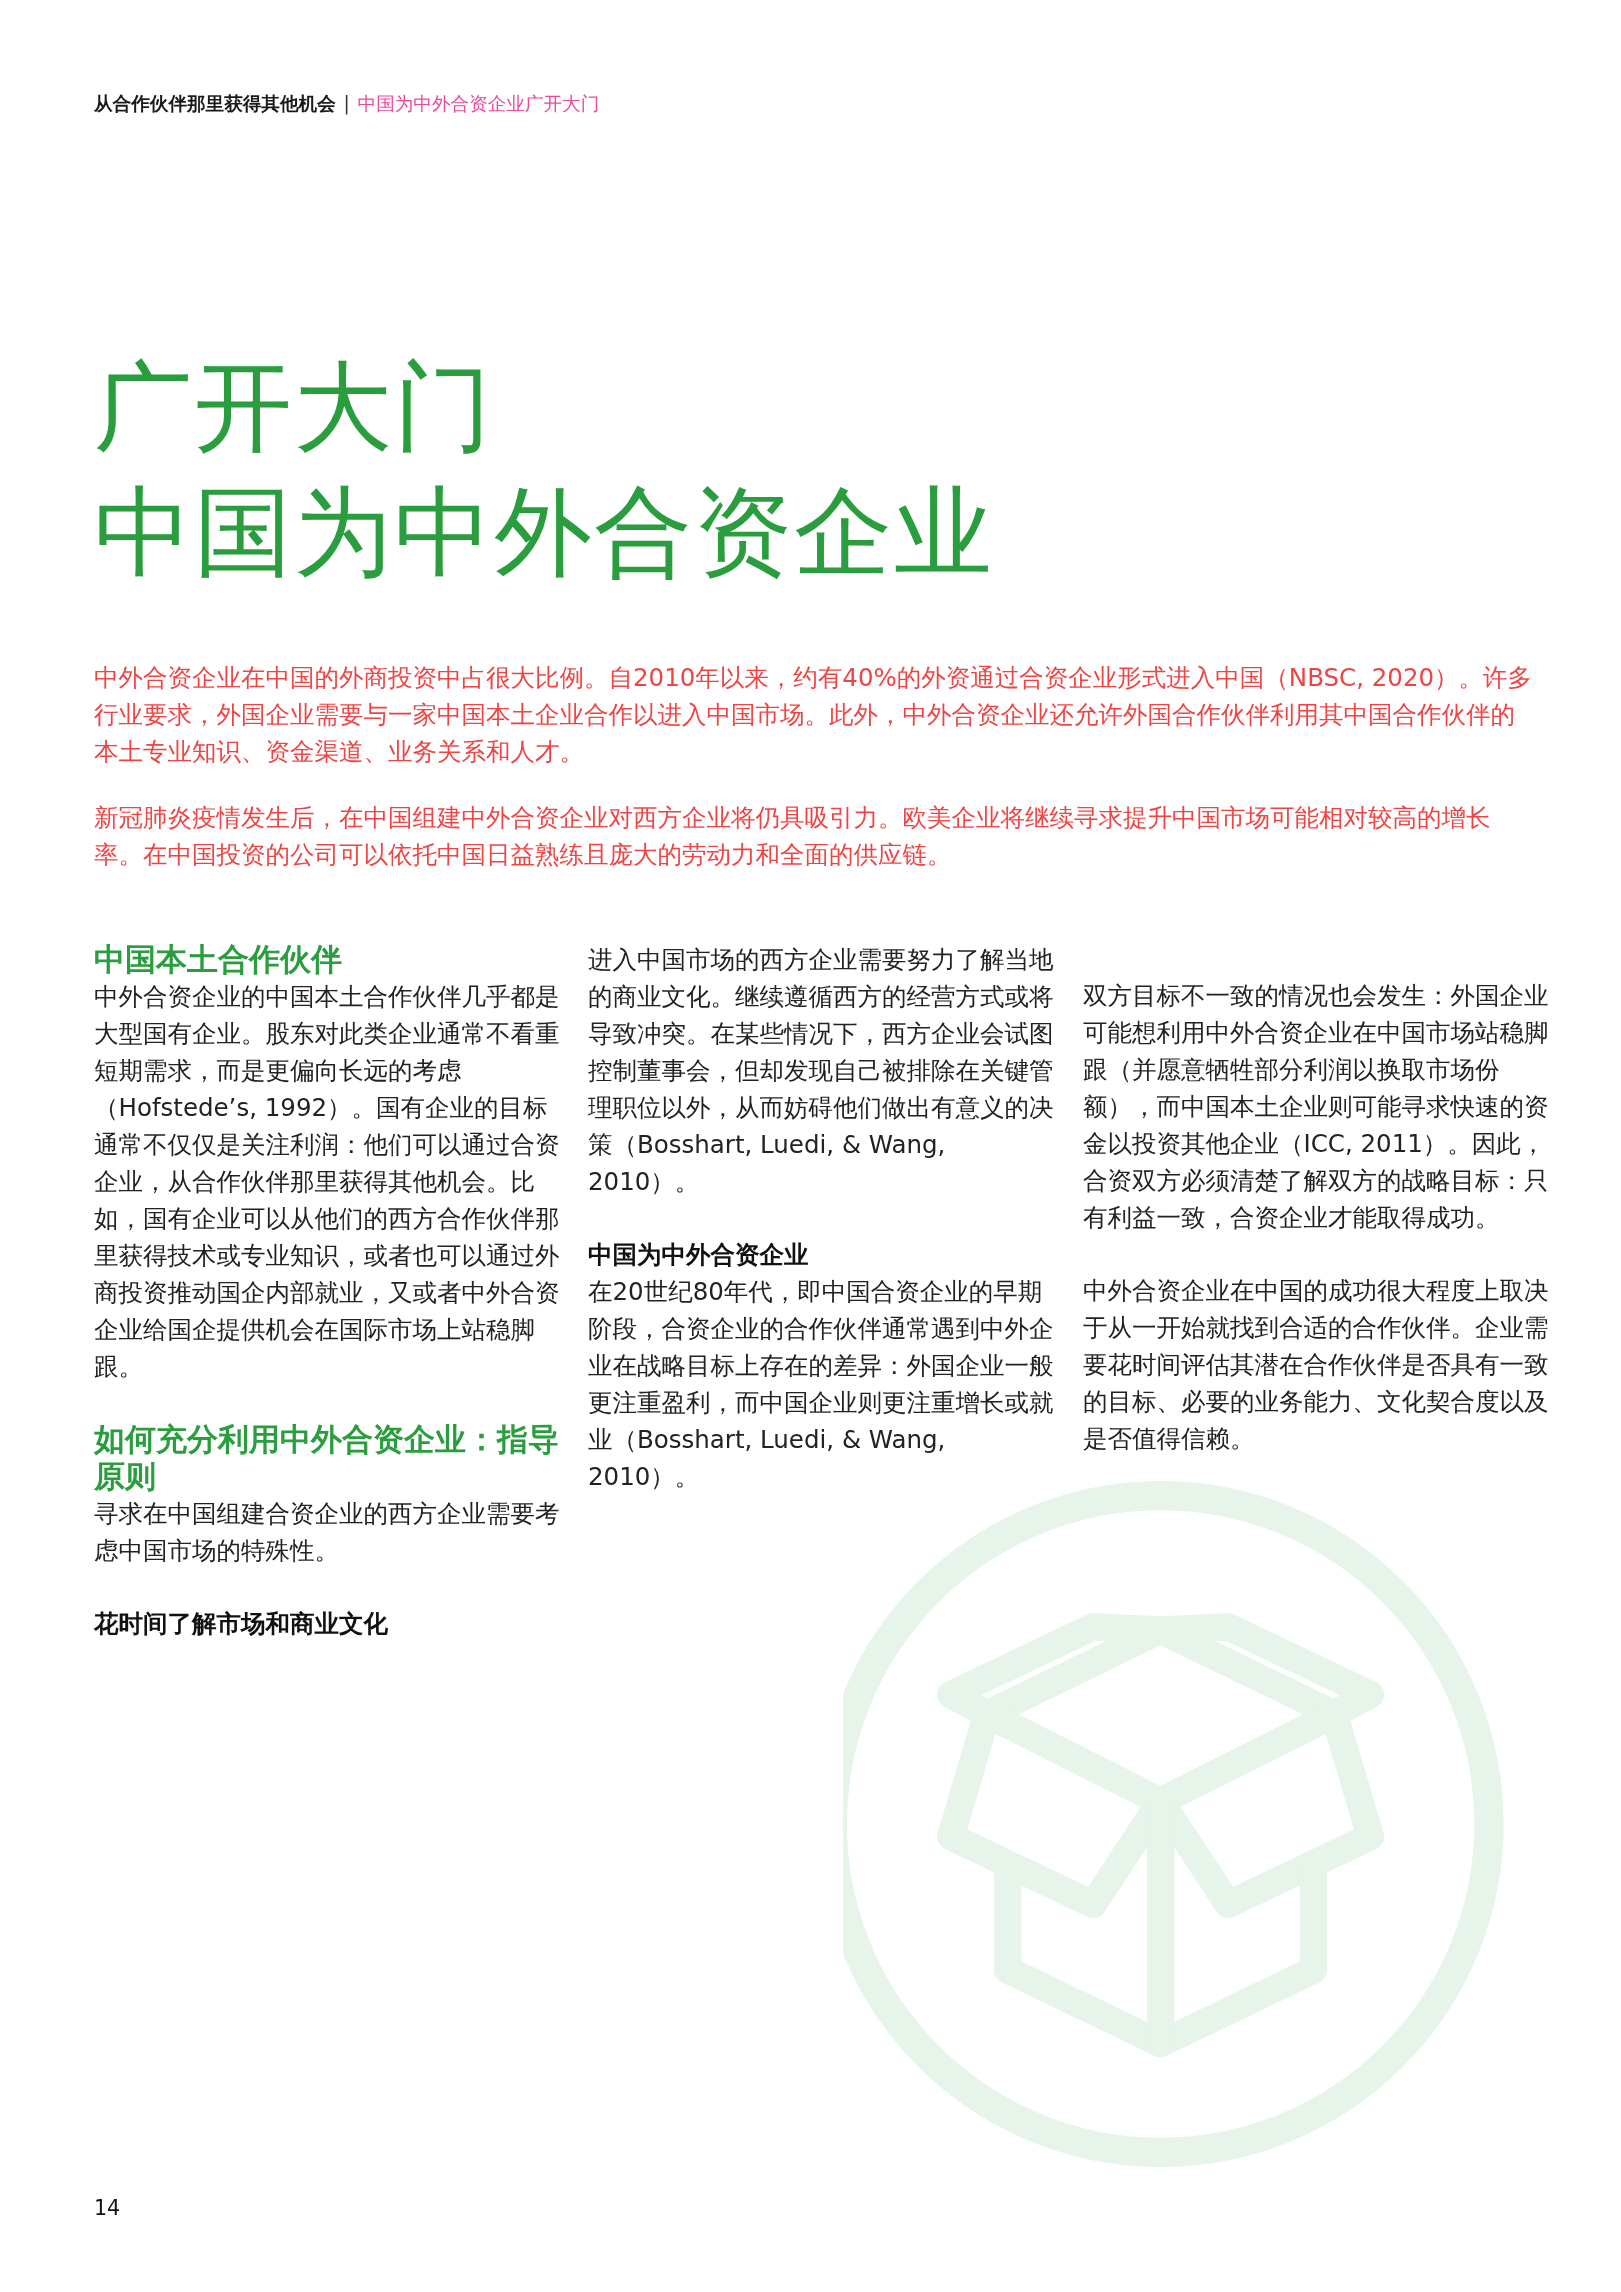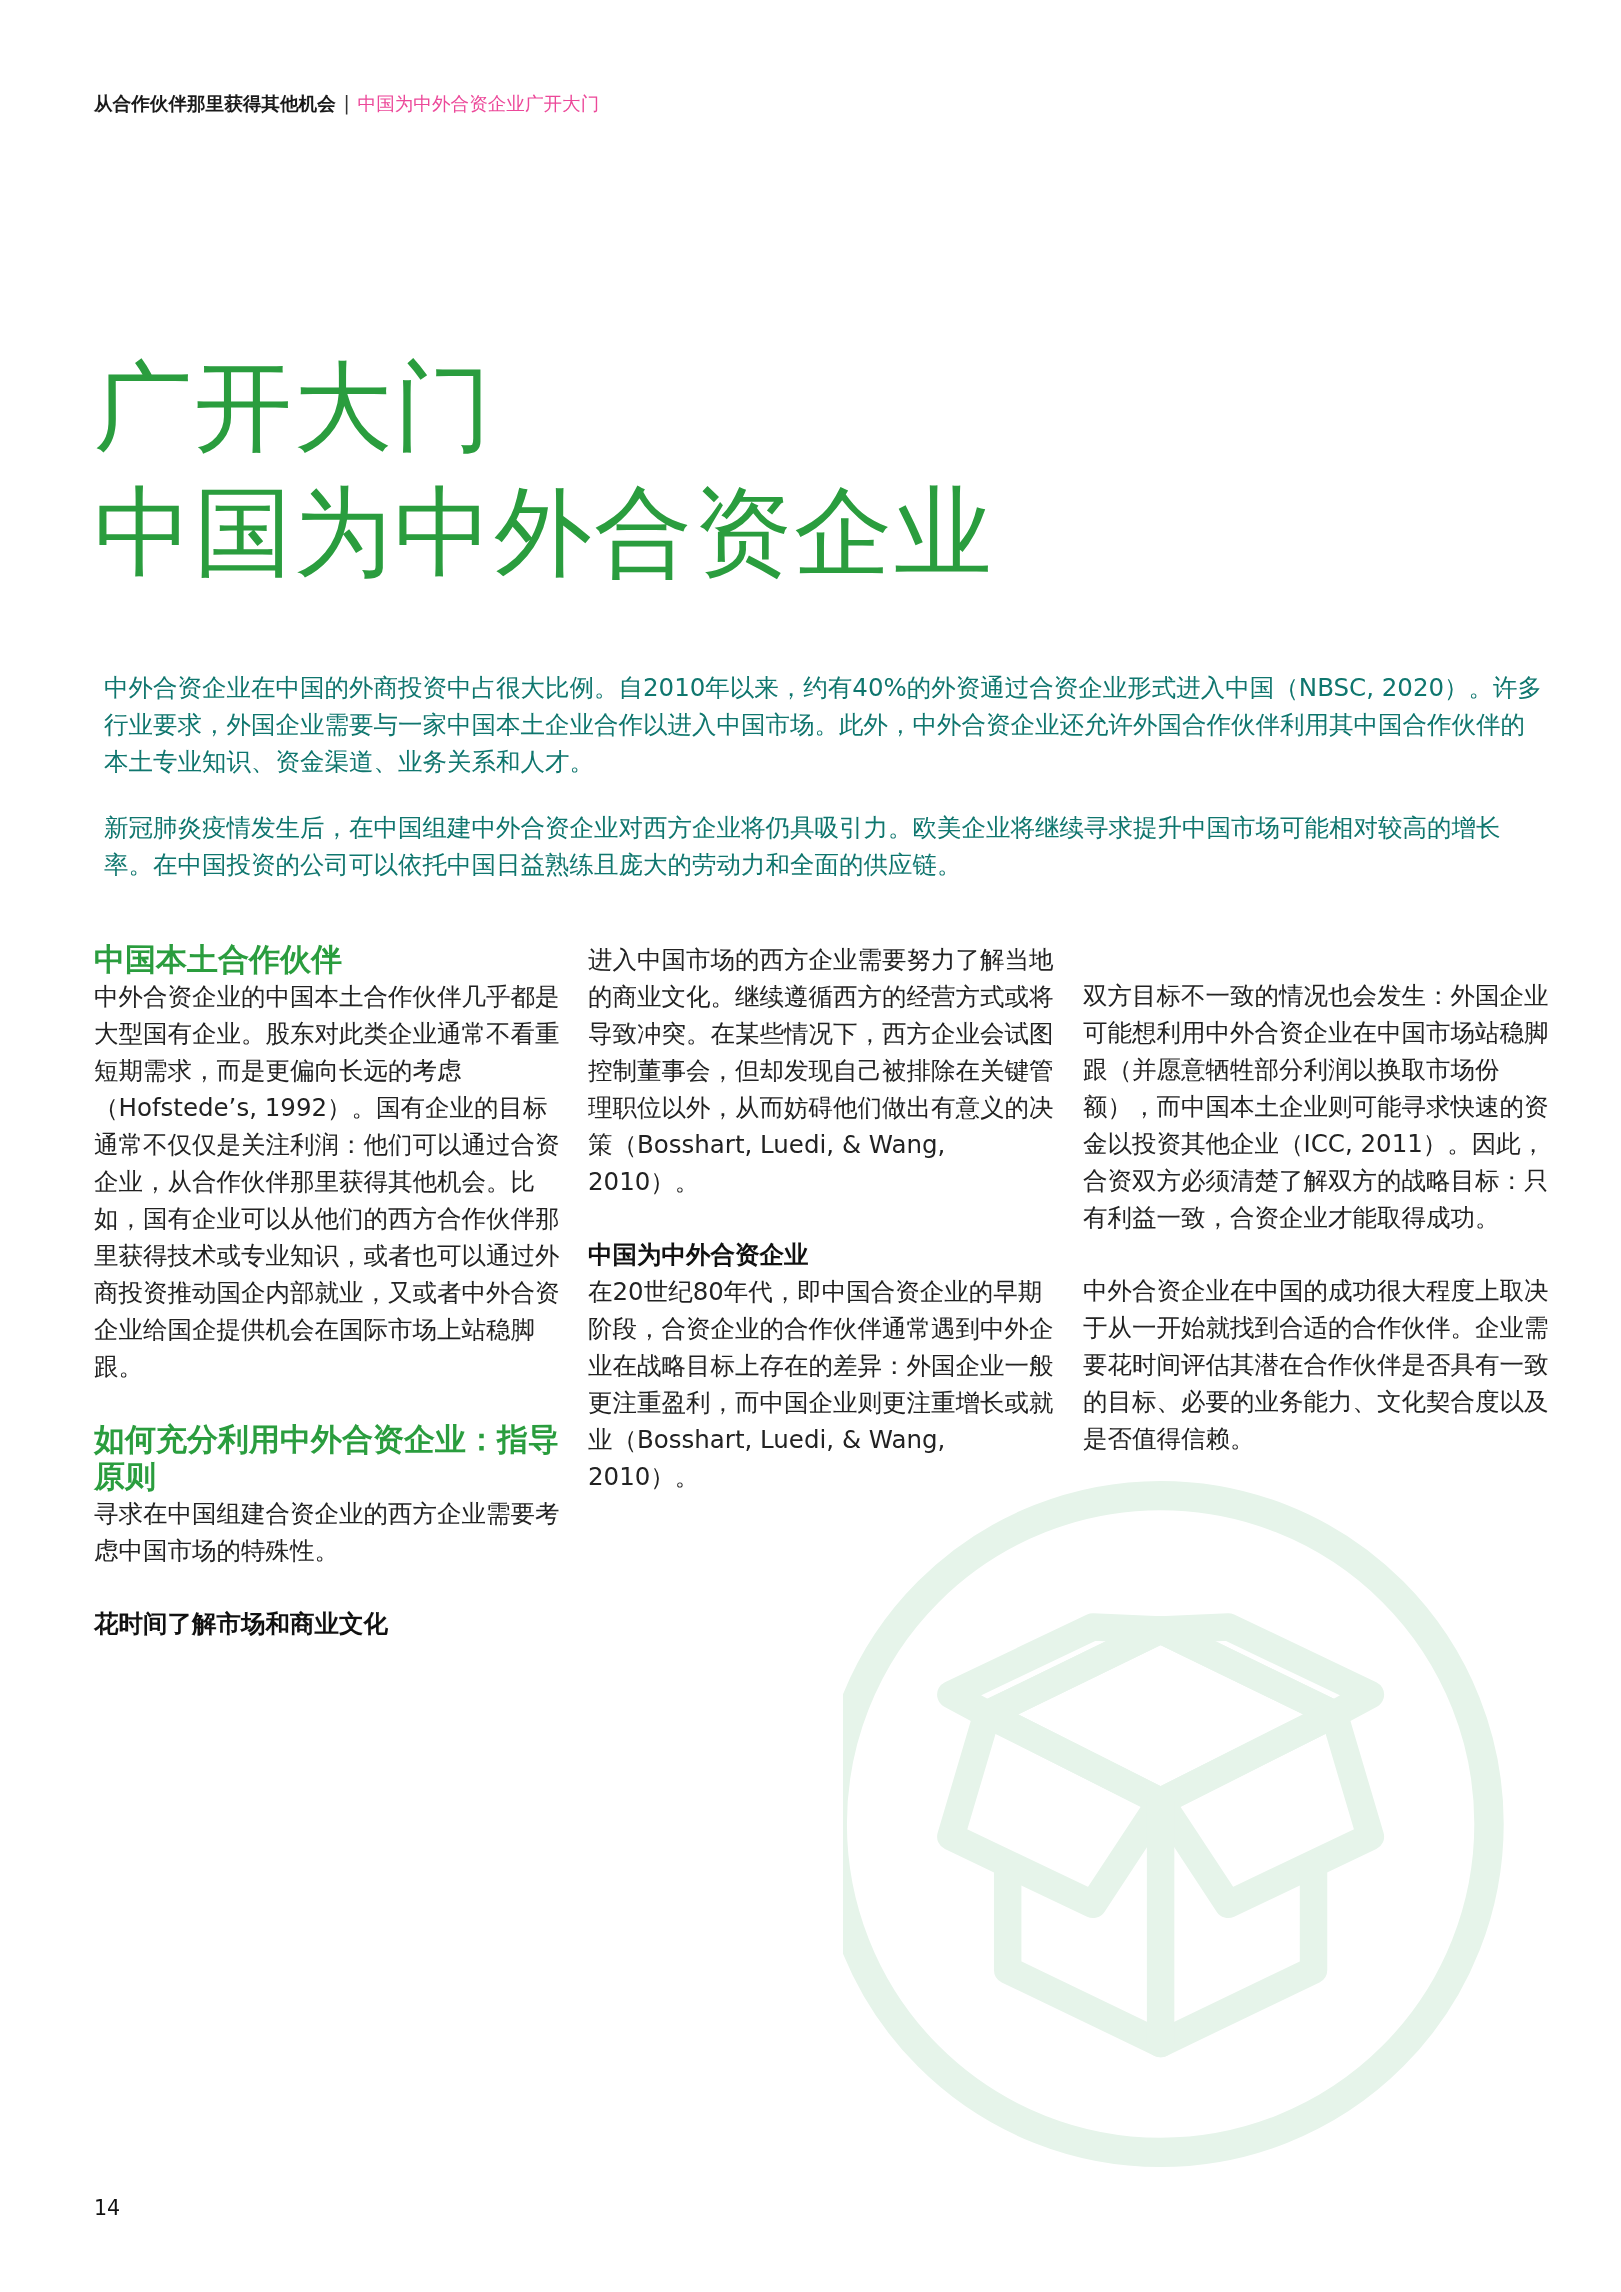--- a/index.html
+++ b/index.html
@@ -18,21 +18,21 @@
 
   .page-title {
     position: absolute; left: 94px; top: 345px;
     font-size: 98px; line-height: 125px; color: #2a9d3e;
     font-weight: normal; margin: 0; letter-spacing: 2px;
   }
   .page-title span { display: block; }
 
   .intro {
     position: absolute; left: 94px; top: 659px; width: 1441px;
-    font-size: 24.5px; line-height: 37px; margin: 10px; color: #0f766e;
+    font-size: 24.5px; line-height: 37px; margin: 0; color: #ef4444;
   }
   .intro p { margin: 0 0 29px 0; }
 
   .col {
     position: absolute; top: 941px; width: 466px;
     font-size: 24.5px; line-height: 37px; color: #222;
   }
   .col-1 { left: 94px; }
   .col-2 { left: 588px; }
   .col-3 { left: 1083px; margin-top: 36px; }

